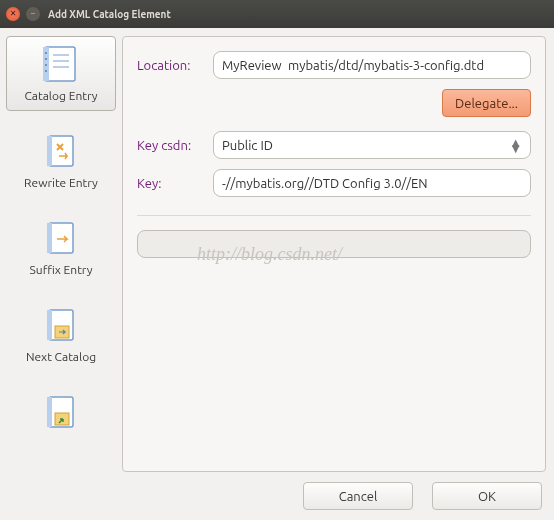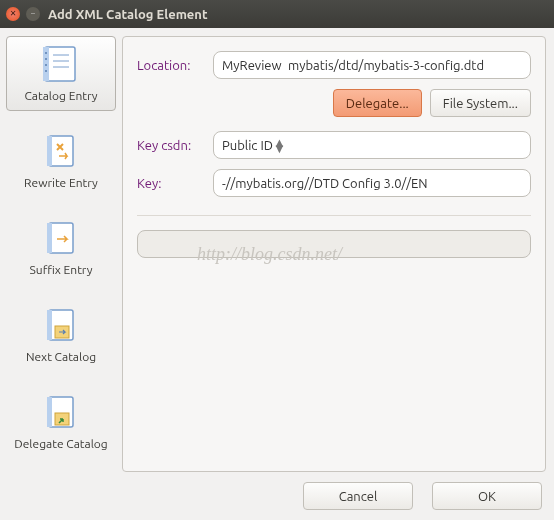--- a/index.html
+++ b/index.html
@@ -2,37 +2,37 @@
 <html><head>
 <meta charset="utf-8">
 <style>
 * { box-sizing: border-box; margin: 0; padding: 0; font-family: "Ubuntu", "Segoe UI", sans-serif; font-size: 13px; }
 body { background: #f2f1f0; width: 554px; height: 520px; overflow: hidden; }
 .titlebar { height: 28px; background: linear-gradient(#4a4a46, #3c3b37); display: flex; align-items: center; padding: 0 6px; gap: 8px; }
 .tb-controls { display: flex; gap: 6px; align-items: center; }
 .tb-btn { width: 14px; height: 14px; border-radius: 50%; display: flex; align-items: center; justify-content: center; }
 .tb-close { background: radial-gradient(#f08070, #e95420); }
 .tb-min { background: #5f5d55; }
-.tb-title { color: #dfdbd2; font-weight: 600; font-size: 13px; }
+.tb-title { color: #dfdbd2; font-weight: 600; font-size: 10px; }
 .tb-icon { font-size: 8px; color: #3a1a10; line-height: 1; }
 .tb-min .tb-icon { color: #ccc; }
 
 .content { display: flex; height: 444px; }
 .sidebar { width: 122px; padding: 8px 6px; display: flex; flex-direction: column; gap: 12px; }
 .side-item { display: flex; flex-direction: column; align-items: center; gap: 4px; padding: 6px 2px 8px; border: 1px solid transparent; border-radius: 4px; cursor: pointer; }
 .side-item.active { background: linear-gradient(#fefefe, #e8e7e5); border: 1px solid #b5b2ac; }
 .side-icon { width: 44px; height: 42px; display: flex; align-items: center; justify-content: center; }
 .side-label { font-size: 12px; color: #3b3a36; text-align: center; }
 
 .mainpanel { flex: 1; margin: 8px 8px 0 0; background: #f7f6f5; border: 1px solid #c8c5bf; border-radius: 4px; padding: 14px 14px 10px 14px; }
 .row { display: flex; align-items: center; margin-bottom: 10px; }
 .row-label { width: 76px; color: #701a75; }
 .row-field { flex: 1; }
 input.text, .select, input.alt { width: 100%; height: 28px; background: #fff; border: 1px solid #c2bfb8; border-radius: 8px; padding: 0 8px; color: #333; }
-.select { display: flex; align-items: center; cursor: pointer; }
+.select { display: flex; align-items: center; justify-content: space-between; cursor: pointer; }
 .spin { display: flex; flex-direction: column; font-size: 7px; line-height: 6px; color: #777; }
 .btnrow { display: flex; justify-content: flex-end; gap: 8px; margin-bottom: 14px; padding-left: 76px; }
 .btn { height: 28px; padding: 0 12px; border: 1px solid #c2bfb8; background: linear-gradient(#fdfdfc,#eceae6); border-radius: 4px; cursor: pointer; color: #3b3a36; display: inline-flex; align-items: center; }
 .btn.highlight { background: linear-gradient(#fbb89a,#f39b74); border-color: #d97848; color: #5a2a12; font-weight: 400; }
 .alt-section { margin-top: 18px; border-top: 1px solid #ddd9d3; padding-top: 14px; }
 .chk { width: 14px; height: 14px; border: 1px solid #b9b6b0; border-radius: 3px; background: #fff; margin-right: 8px; cursor: pointer; }
 input.alt[disabled] { background: #eeece8; color: #999; }
 .watermark { position: relative; top: -24px; left: 60px; color: #c8c5bf; font-size: 18px; font-family: "Times New Roman", serif; font-style: italic; pointer-events: none; }
 
 .footer { height: 48px; display: flex; justify-content: flex-end; align-items: center; gap: 19px; padding: 0 12px; }
@@ -106,32 +106,30 @@
     </div>
     <div class="side-item">
       <div class="side-icon">
         <svg width="44" height="42">
             <rect x="10" y="6" width="24" height="30" rx="2" fill="#fff" stroke="#7a9ecc" stroke-width="1.5"></rect>
             <rect x="8" y="6" width="5" height="30" fill="#b8d0ee"></rect>
             <rect x="16" y="22" width="14" height="12" fill="#f3d27a" stroke="#cfa43a"></rect>
             <path d="M20 32 l4 -4 m0 0 h-3 m3 0 v3" stroke="#3a8a3a" stroke-width="1.5" fill="none"></path>
           </svg>
       </div>
-      <div class="side-label">Delegate Catalog</div>
     </div>
   </div>
 
   <div class="mainpanel">
     <div class="row">
       <div class="row-label">Location:</div>
       <div class="row-field"><input class="text" value="MyReview_mybatis/dtd/mybatis-3-config.dtd" style=""></div>
     </div>
     <div class="btnrow">
       <button class="btn highlight">Delegate...</button>
-      <button class="btn">File System...</button>
     </div>
     <div class="row">
       <div class="row-label">Key csdn:</div>
       <div class="row-field">
         <div class="select">
           <span>Public ID</span>
           <span class="spin">
               <span>▲</span>
               <span>▼</span>
             </span>

